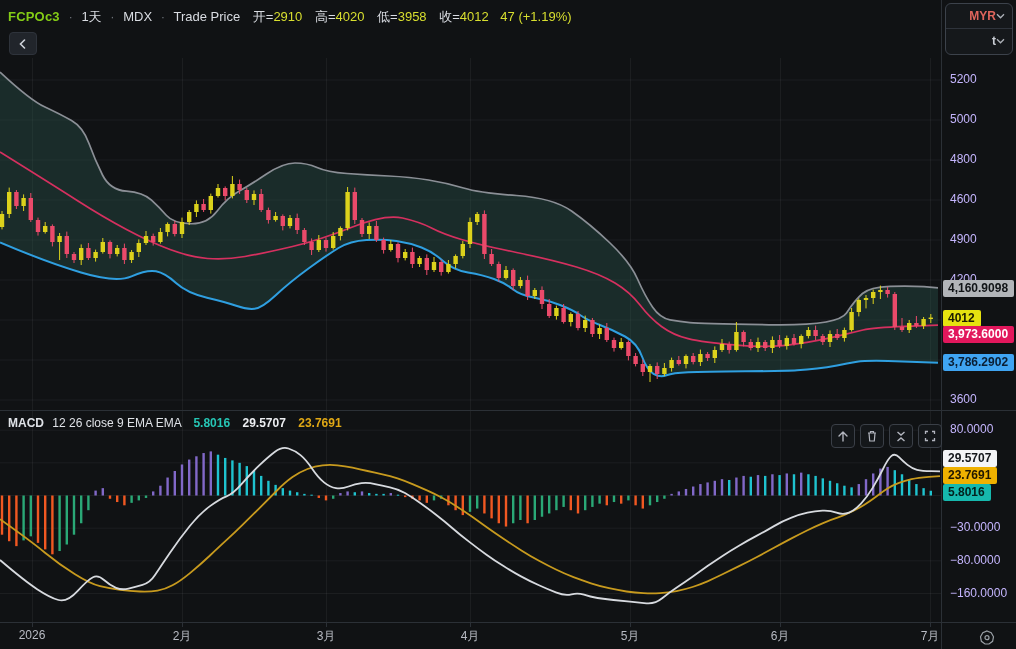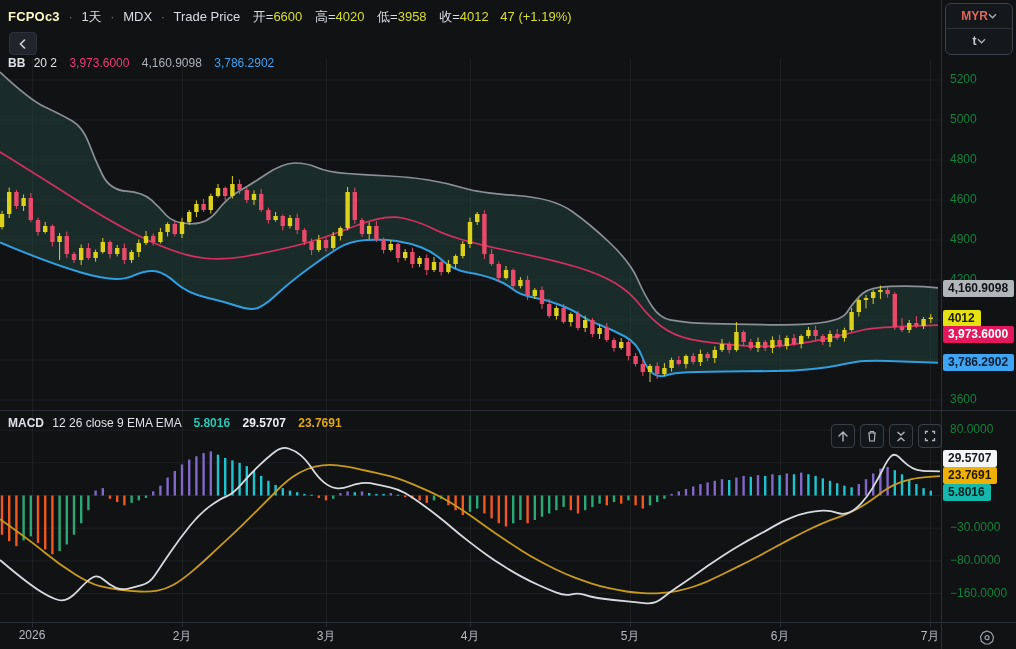--- a/index.html
+++ b/index.html
@@ -1,43 +1,43 @@
 <!DOCTYPE html>
 <html><head>
 <meta charset="utf-8">
 <style>
   html,body{margin:0;padding:0;background:#0e1011;}
   #app{position:relative;width:1016px;height:649px;background:#101214;overflow:hidden;
        font-family:"Liberation Sans","DejaVu Sans",sans-serif;color:#d1d4dc;}
   #chart-svg{position:absolute;left:0;top:0;z-index:1;}
   .hdr{position:absolute;left:8px;z-index:6;white-space:nowrap;}
   #hdr-main{top:8px;font-size:13px;}
-  #hdr-main .sym{color:#fef9c3;font-weight:700;letter-spacing:.2px;}
+  #hdr-main .sym{color:#84cc16;font-weight:700;letter-spacing:.2px;}
   #hdr-main .sep{color:#6b7077;margin:0 5px;}
   #hdr-main .w{color:#d9dce2;}
   #hdr-main .lbl{color:#d9dce2;margin-left:9px;}
   #hdr-main .val{color:#d8df2f;}
   #hdr-main .chg{color:#d8df2f;margin-left:8px;}
   #back-btn{position:absolute;left:9px;top:32px;width:26px;height:21px;background:#21252b;
     border:1px solid #2e333b;border-radius:4px;z-index:6;display:flex;align-items:center;justify-content:center;cursor:pointer;}
   #bb-row{top:56px;font-size:12px;z-index:6;}
   #bb-row .t{color:#dfe2e7;font-weight:700;}
   #bb-row .p{color:#dfe2e7;margin-left:5px;}
   #bb-row .v{margin-left:9px;}
   #macd-row{top:416px;font-size:12px;z-index:6;}
   #macd-row .t{color:#dfe2e7;font-weight:700;}
   #macd-row .p{color:#dfe2e7;margin-left:5px;}
   #macd-row .v{margin-left:9px;font-weight:600;}
-  .tick{position:absolute;left:950px;font-size:12px;color:#15803d;z-index:3;}
+  .tick{position:absolute;left:950px;font-size:12px;color:#c4b5fd;z-index:3;}
   .badge{position:absolute;left:943px;font-size:12px;font-weight:600;line-height:15px;
          padding:1px 6px 1px 5px;border-radius:2px;z-index:5;white-space:nowrap;}
   .tlabel{position:absolute;top:628px;transform:translateX(-50%);font-size:12px;color:#b8bbc3;z-index:3;font-weight:500;}
   #sel-box{position:absolute;left:945px;top:3px;width:66px;height:50px;border:1px solid #3c424b;
            border-radius:6px;background:#15181b;z-index:8;}
-  .sel-row{height:24px;display:flex;align-items:center;justify-content:center;padding:0 7px;cursor:pointer;}
+  .sel-row{height:24px;display:flex;align-items:center;justify-content:flex-end;padding:0 7px;cursor:pointer;}
   .sel-row + .sel-row{border-top:1px solid #2e333b;}
   .sel-txt{font-size:12px;font-weight:600;}
   #toolbar{position:absolute;left:831px;top:424px;display:flex;gap:5px;z-index:6;}
   .tb-btn{width:22px;height:22px;background:#14171a;border:1px solid #3a3f47;border-radius:4px;
           display:flex;align-items:center;justify-content:center;cursor:pointer;}
   #watermark{position:absolute;right:10px;top:592px;font-size:40px;color:#ccd2d9;opacity:.92;
              letter-spacing:1px;z-index:7;line-height:1;}
   #gear{position:absolute;left:978px;top:629px;z-index:7;cursor:pointer;}
   #canvas-hit{position:absolute;left:0;top:0;width:941px;height:622px;z-index:2;}
   #price-axis-hit{position:absolute;left:941px;top:58px;width:75px;height:352px;z-index:2;cursor:ns-resize;}
@@ -501,40 +501,33 @@
   <div id="time-axis-hit"></div>
 
   <div class="hdr" id="hdr-main">
     <span class="sym">FCPOc3</span>
     <span class="sep">·</span>
     <span class="w">1天</span>
     <span class="sep">·</span>
     <span class="w">MDX</span>
     <span class="sep">·</span>
     <span class="w">Trade Price</span>
-    <span class="lbl">开=</span><span class="val">6600</span>
+    <span class="lbl">开=</span><span class="val">2910</span>
     <span class="lbl">高=</span><span class="val">4020</span>
     <span class="lbl">低=</span><span class="val">3958</span>
     <span class="lbl">收=</span><span class="val">4012</span>
     <span class="chg">47 (+1.19%)</span>
   </div>
 
   <div id="back-btn">
     <svg width="10" height="10" viewBox="0 0 10 10">
       <path d="M6.5 1 L2.5 5 L6.5 9" fill="none" stroke="#cfd3da" stroke-width="1.6" stroke-linecap="round"></path>
     </svg>
   </div>
 
-  <div class="hdr" id="bb-row">
-    <span class="t">BB</span>
-    <span class="p">20 2</span>
-    <span class="v" style="color:#f23a76">3,973.6000</span>
-    <span class="v" style="color:#aeb2b9">4,160.9098</span>
-    <span class="v" style="color:#3aa3f5">3,786.2902</span>
-  </div>
 
   <div class="hdr" id="macd-row">
     <span class="t">MACD</span>
     <span class="p">12 26 close 9 EMA EMA</span>
     <span class="v" style="color:#26c6b5">5.8016</span>
     <span class="v" style="color:#eceef1">29.5707</span>
     <span class="v" style="color:#e0a815">23.7691</span>
   </div>
 
   <div id="sel-box">

